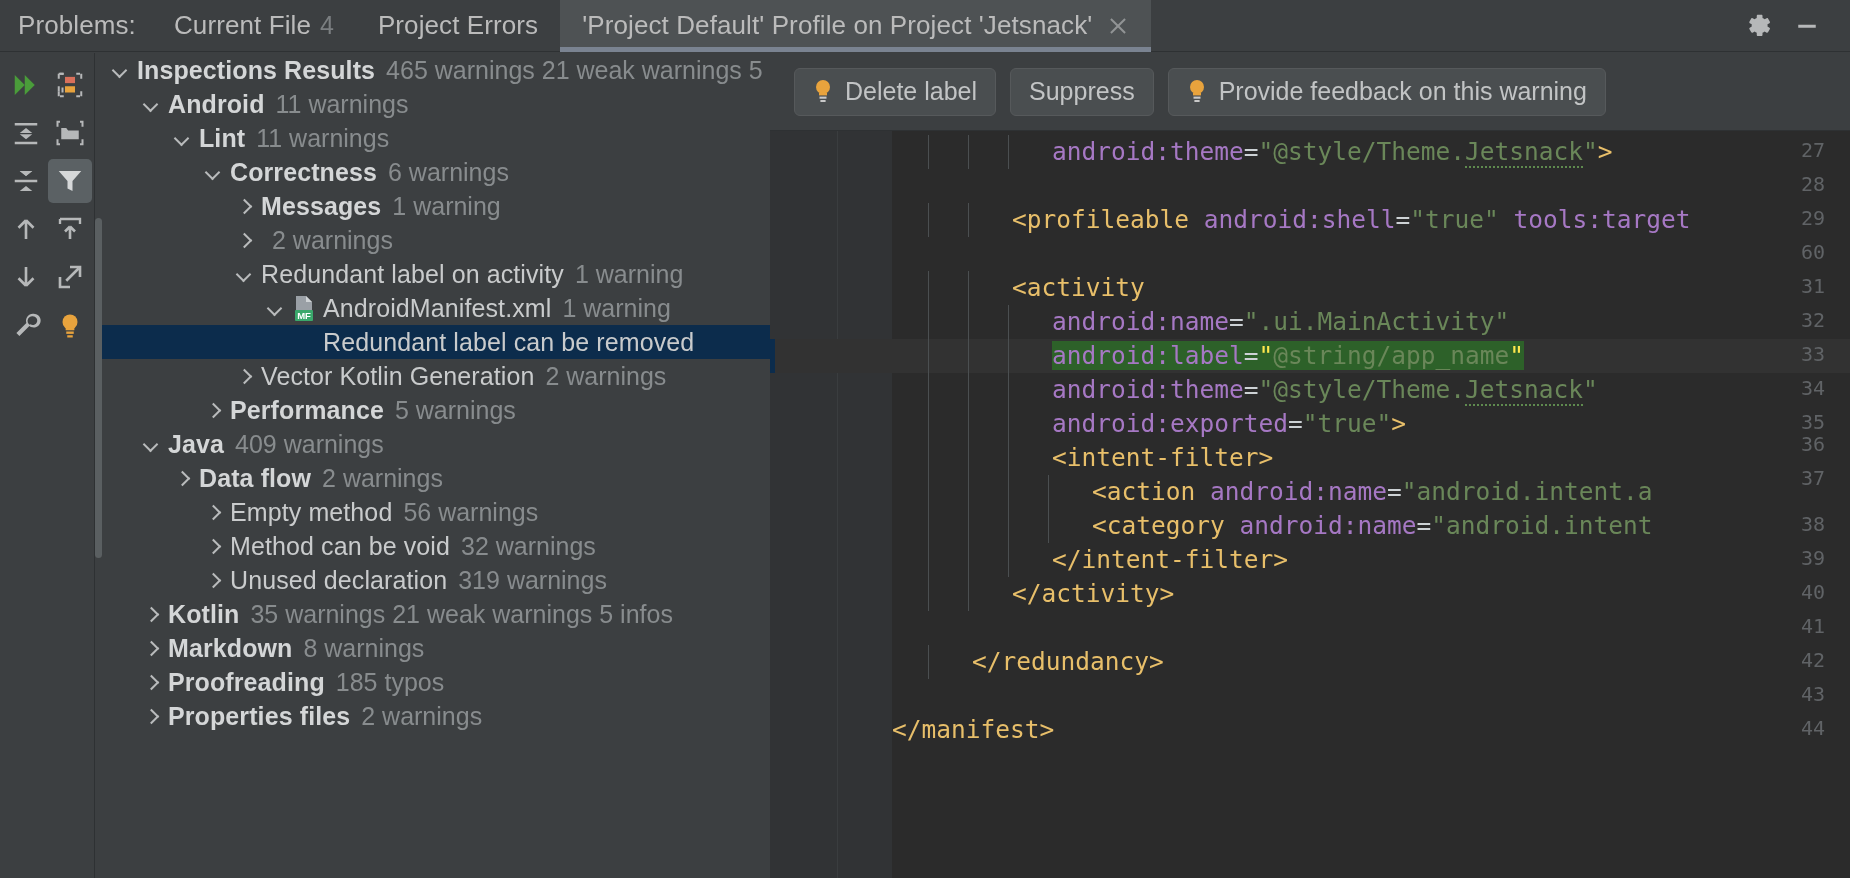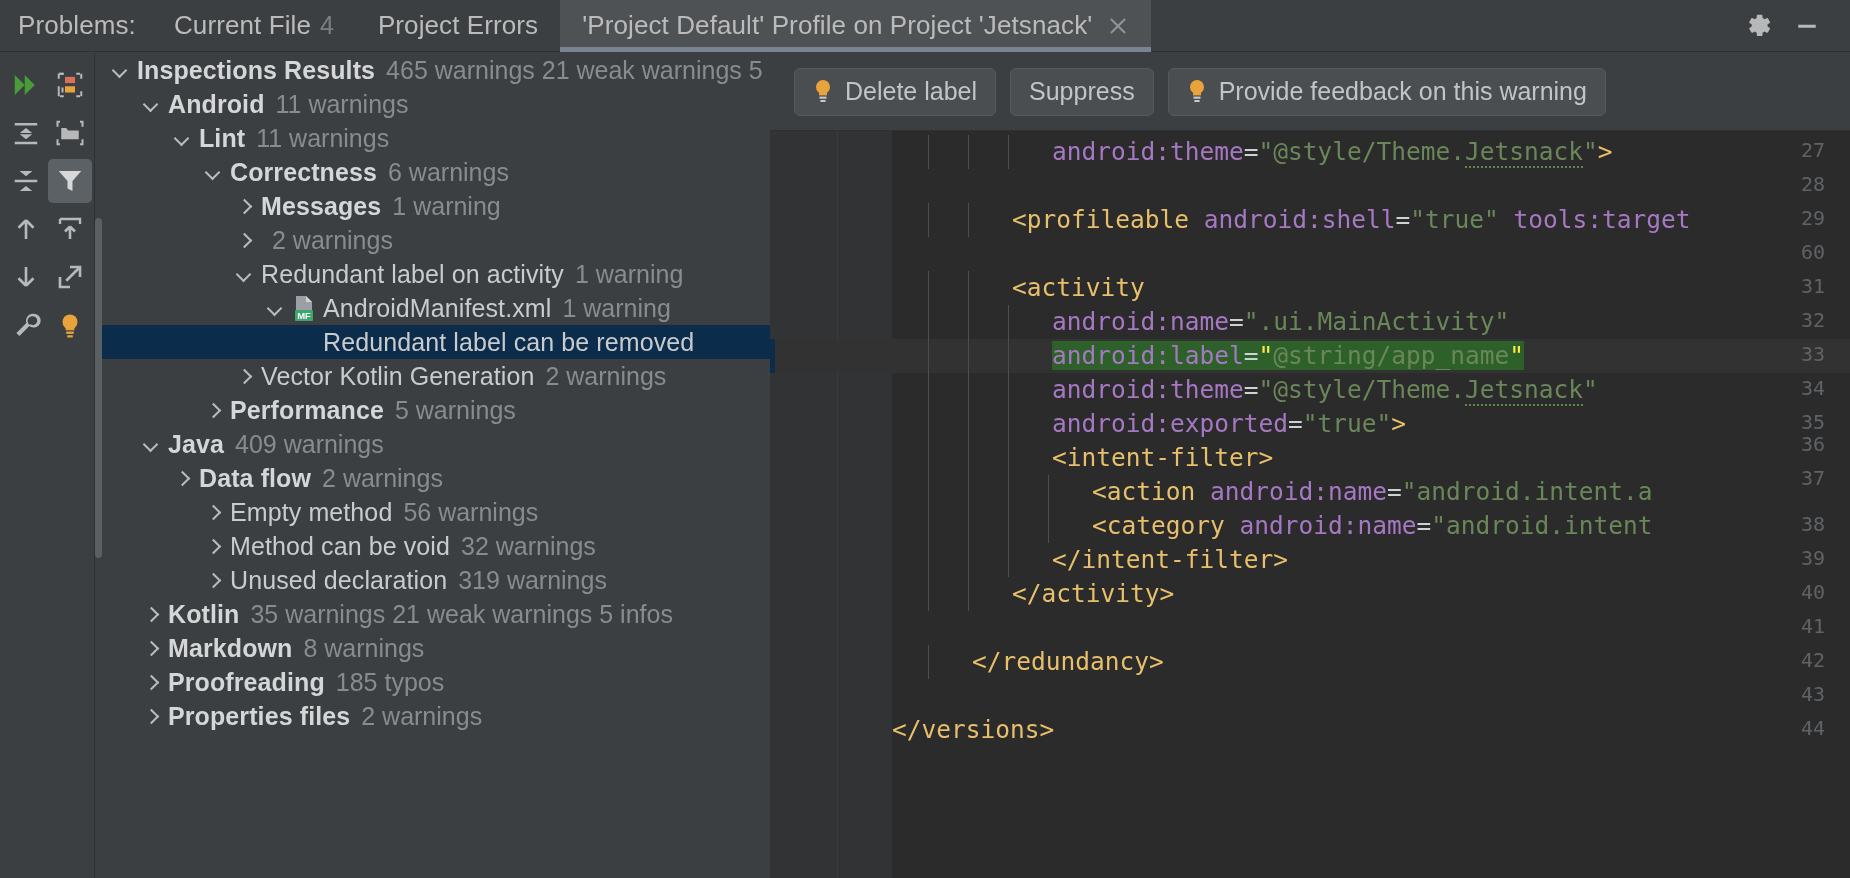--- a/index.html
+++ b/index.html
@@ -516,18 +516,18 @@
           <div class="lnum" style="top: 449px;">40</div>
           <div class="codeline" style="top: 448px; left: 242px;"><span class="tok-brk">&lt;/</span><span class="tok-tag">activity</span><span class="tok-brk">&gt;</span></div>
           <div class="indentguide" style="left: 158px; top: 446px; height: 34px;"></div>
           <div class="indentguide" style="left: 198px; top: 446px; height: 34px;"></div>
           <div class="lnum" style="top: 483px;">41</div>
           <div class="lnum" style="top: 517px;">42</div>
           <div class="codeline" style="top: 516px; left: 202px;"><span class="tok-brk">&lt;/</span><span class="tok-tag">redundancy</span><span class="tok-brk">&gt;</span></div>
           <div class="indentguide" style="left: 158px; top: 514px; height: 34px;"></div>
           <div class="lnum" style="top: 551px;">43</div>
           <div class="lnum" style="top: 585px;">44</div>
-          <div class="codeline" style="top: 584px; left: 122px;"><span class="tok-brk">&lt;/</span><span class="tok-tag">versions</span><span class="tok-brk">&gt;</span></div>
+          <div class="codeline" style="top: 584px; left: 122px;"><span class="tok-brk">&lt;/</span><span class="tok-tag">manifest</span><span class="tok-brk">&gt;</span></div>
         </div>
     </div>
   </div>
 
 </div>
 
 </body></html>

